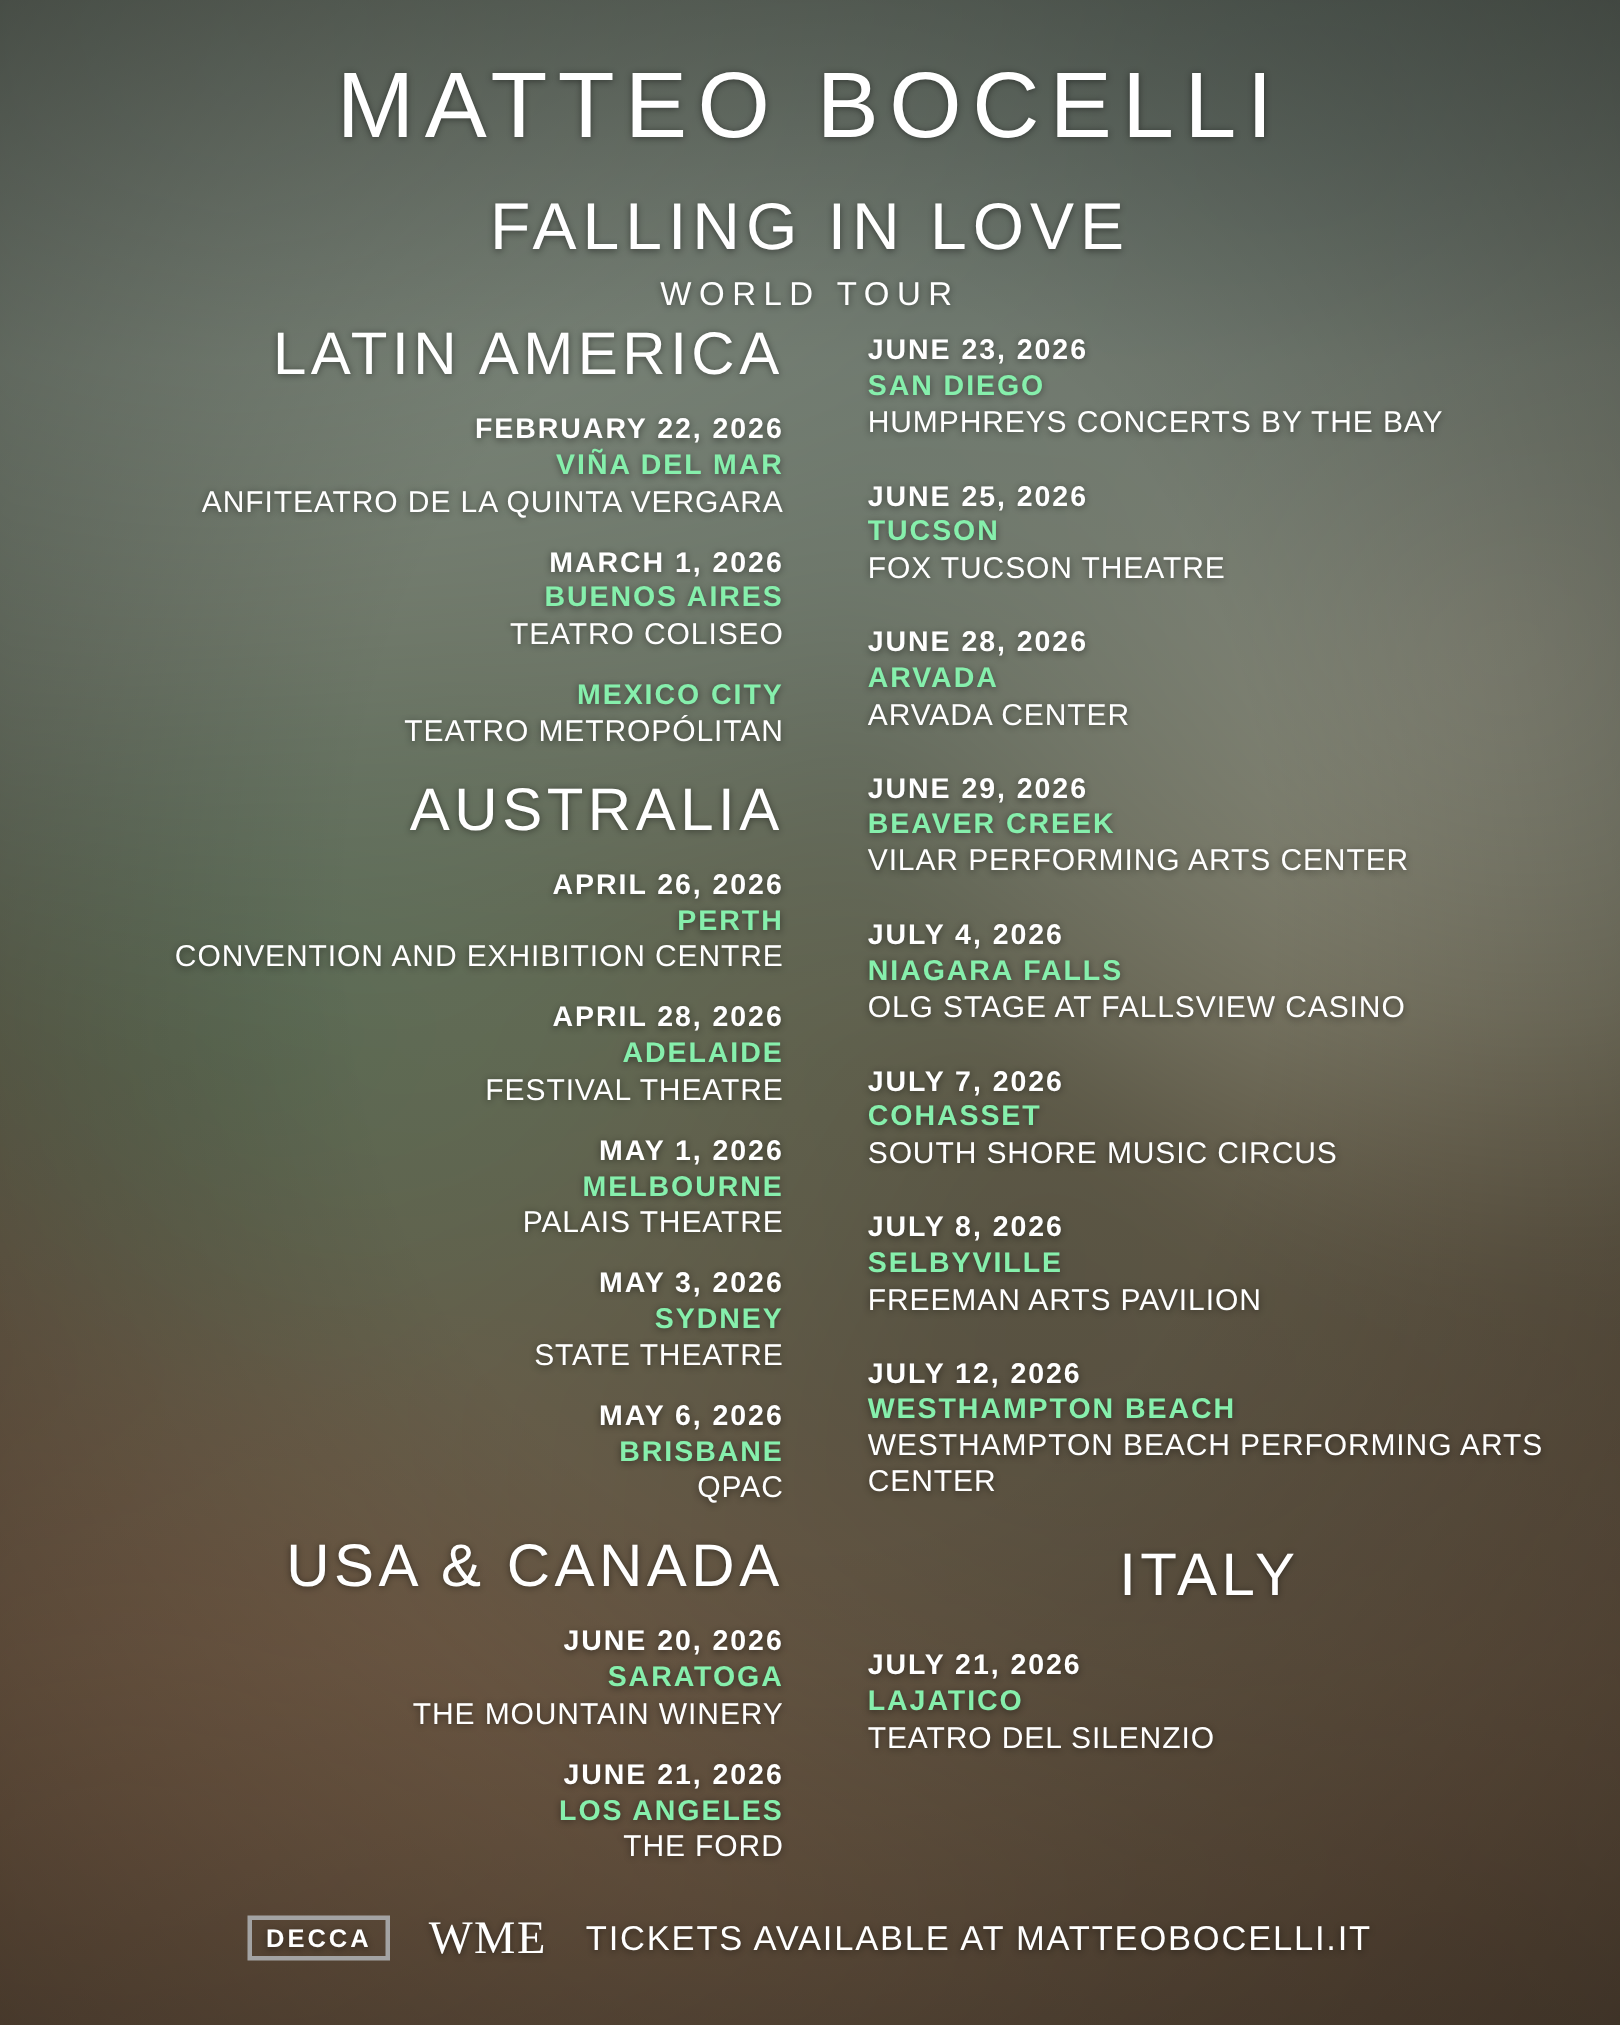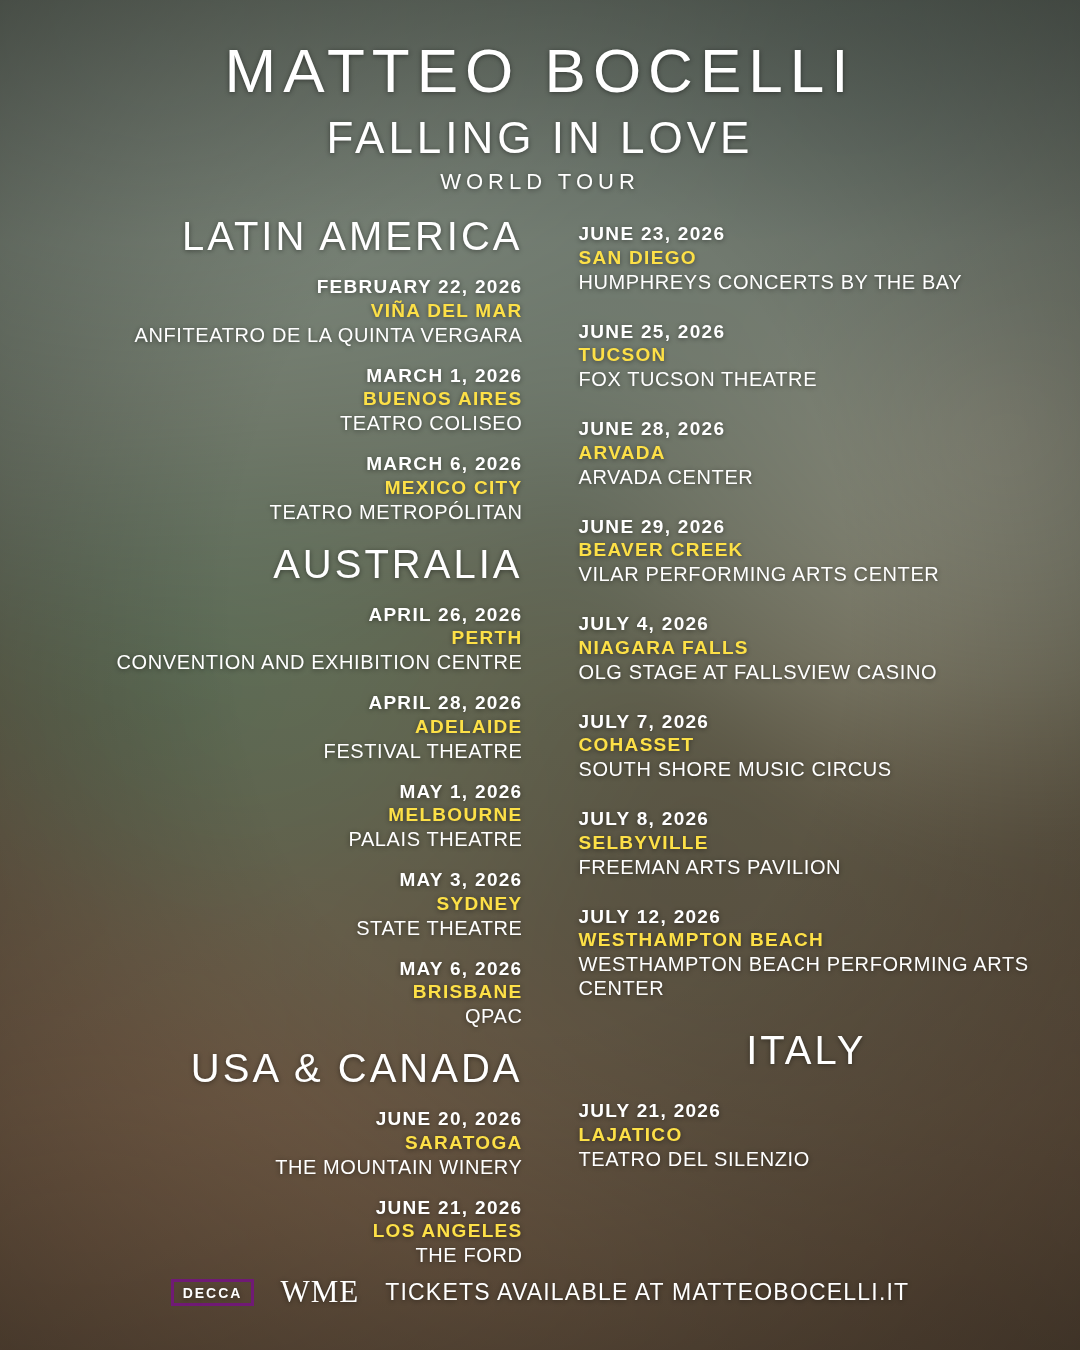--- a/index.html
+++ b/index.html
@@ -62,21 +62,21 @@
     font-size: 62px;
     letter-spacing: 7px;
     font-weight: 300;
     line-height: 1.05;
     text-transform: uppercase;
   }
   .tour-title {
     font-size: 44px;
     letter-spacing: 4px;
     font-weight: 300;
-    margin-top: 10px;
+    margin-top: 24px;
     text-transform: uppercase;
   }
   .tour-sub {
     font-size: 22px;
     letter-spacing: 5px;
     font-weight: 300;
     margin-top: 6px;
     text-transform: uppercase;
   }
 
@@ -118,21 +118,21 @@
     font-weight: bold;
     letter-spacing: 1.3px;
     text-transform: uppercase;
     line-height: 1.25;
   }
   .city {
     font-size: 19px;
     font-weight: bold;
     letter-spacing: 1.3px;
     text-transform: uppercase;
-    color: #fde047;
+    color: #86efac;
     line-height: 1.25;
   }
   .venue {
     font-size: 20px;
     font-weight: 400;
     letter-spacing: 0.6px;
     text-transform: uppercase;
     line-height: 1.2;
   }
 
@@ -141,23 +141,23 @@
     position: absolute;
     bottom: 40px;
     left: 0;
     right: 0;
     display: flex;
     align-items: center;
     justify-content: center;
     gap: 26px;
   }
   .decca {
-    border: 3px solid #701a75;
+    border: 3px solid #a3a3a3;
     padding: 4px 9px 3px 9px;
-    font-size: 14px;
+    font-size: 17px;
     font-weight: bold;
     letter-spacing: 2px;
     line-height: 1;
   }
   .wme {
     font-family: "Liberation Serif", serif;
     font-size: 31px;
     letter-spacing: 1px;
     font-weight: 400;
   }
@@ -189,21 +189,20 @@
             <div class="date">FEBRUARY 22, 2026</div>
             <div class="city">VIÑA DEL MAR</div>
             <div class="venue">ANFITEATRO DE LA QUINTA VERGARA</div>
           </div>
           <div class="show">
             <div class="date">MARCH 1, 2026</div>
             <div class="city">BUENOS AIRES</div>
             <div class="venue">TEATRO COLISEO</div>
           </div>
           <div class="show">
-            <div class="date">MARCH 6, 2026</div>
             <div class="city">MEXICO CITY</div>
             <div class="venue">TEATRO METROPÓLITAN</div>
           </div>
           <div class="region-left">AUSTRALIA</div>
           <div class="show">
             <div class="date">APRIL 26, 2026</div>
             <div class="city">PERTH</div>
             <div class="venue">CONVENTION AND EXHIBITION CENTRE</div>
           </div>
           <div class="show">

